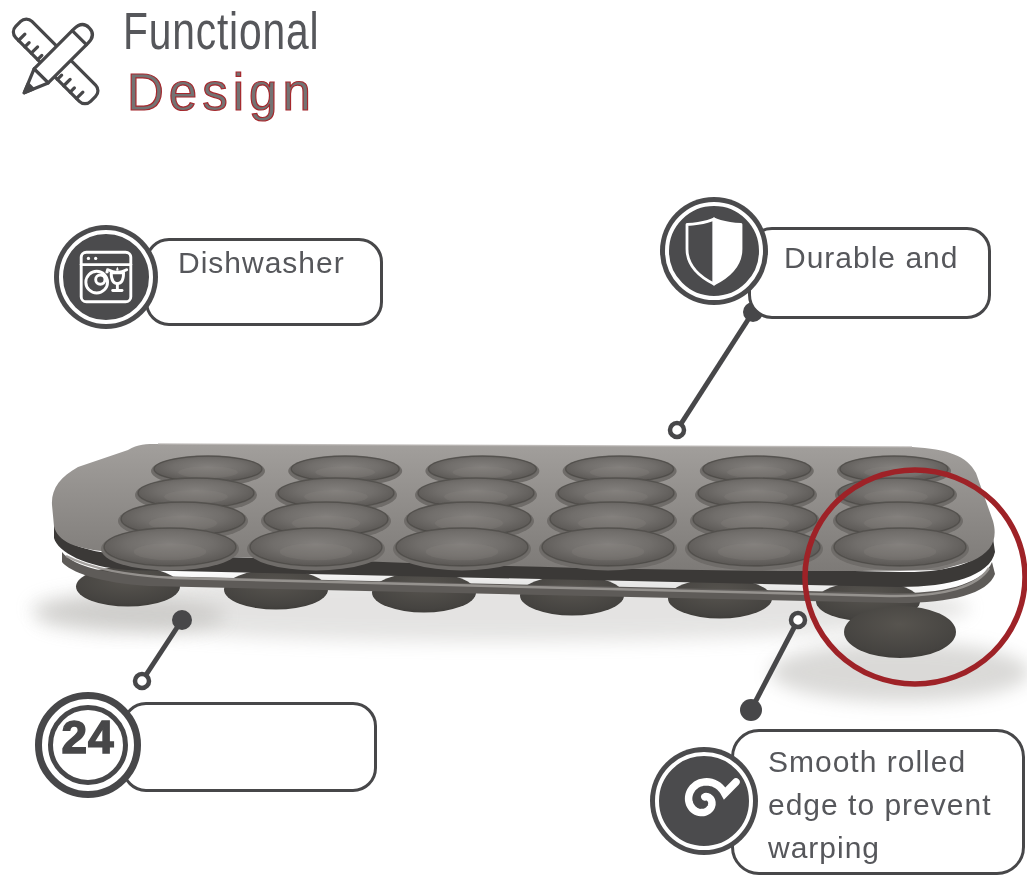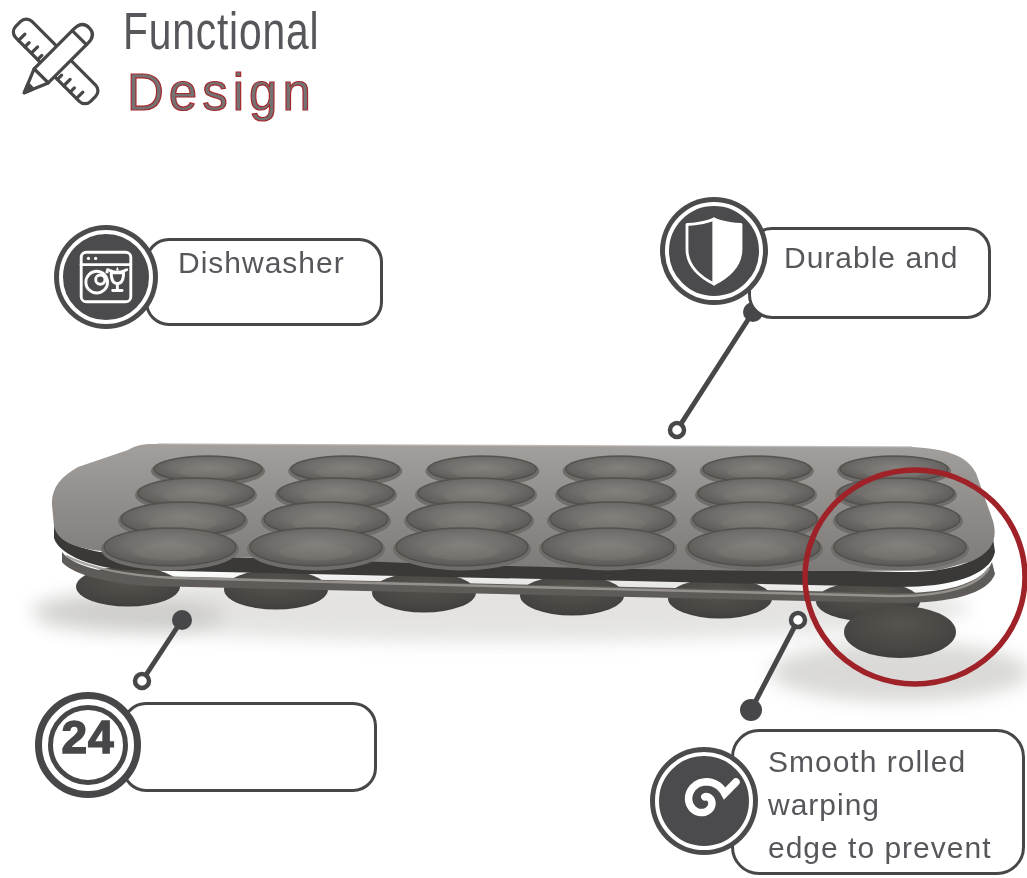--- a/index.html
+++ b/index.html
@@ -272,22 +272,22 @@
   <div class="label-box box-capacity">
   </div>
   <div class="badge badge-capacity">
     <div class="inner-ring">
       <span class="num">24</span>
     </div>
   </div>
 
   <div class="label-box box-rolled">
     <div class="label-line">Smooth rolled</div>
+    <div class="label-line">edge to prevent</div>
     <div class="label-line">warping</div>
-    <div class="label-line">edge to prevent</div>
   </div>
   <div class="badge badge-dark badge-rolled">
     <div class="badge-ring"></div>
     <svg class="badge-icon" width="72" height="72" viewBox="-36 -36 72 72">
       <path id="swirl-path" d="M 32.0,-19.0 L 20.7,-7.5 L 19.4,-9.8 L 17.8,-11.9 L 16.0,-13.8 L 14.1,-15.4 L 11.9,-16.7 L 9.7,-17.8 L 7.4,-18.5 L 5.1,-19.0 L 2.7,-19.2 L 0.4,-19.1 L -1.9,-18.7 L -4.0,-18.1 L -6.1,-17.2 L -7.9,-16.1 L -9.6,-14.7 L -11.2,-13.3 L -12.4,-11.6 L -13.5,-9.9 L -14.3,-8.1 L -14.9,-6.2 L -15.3,-4.3 L -15.4,-2.4 L -15.3,-0.5 L -14.9,1.3 L -14.4,3.0 L -13.6,4.6 L -12.7,6.1 L -11.7,7.4 L -10.5,8.6 L -9.1,9.6 L -7.8,10.4 L -6.3,11.0 L -4.8,11.4 L -3.4,11.6 L -1.9,11.6 L -0.5,11.5 L 0.9,11.2 L 2.1,10.7 L 3.3,10.1 L 4.4,9.4 L 5.3,8.5 L 6.1,7.6 L 6.8,6.6 L 7.3,5.6 L 7.6,4.5 L 7.9,3.4 L 7.9,2.4 L 7.9,1.4 L 7.7,0.4 L 7.4,-0.5 L 7.0,-1.3 L 6.5,-2.1 L 5.9,-2.7 L 5.3,-3.2 L 4.7,-3.7 L 4.0,-4.0 L 3.3,-4.2 L 2.6,-4.3 L 2.0,-4.4 L 1.3,-4.3 L 0.8,-4.1" fill="none" stroke="#fff" stroke-width="7.5" stroke-linecap="round"></path>
     </svg>
   </div>
 
 </div>
 

